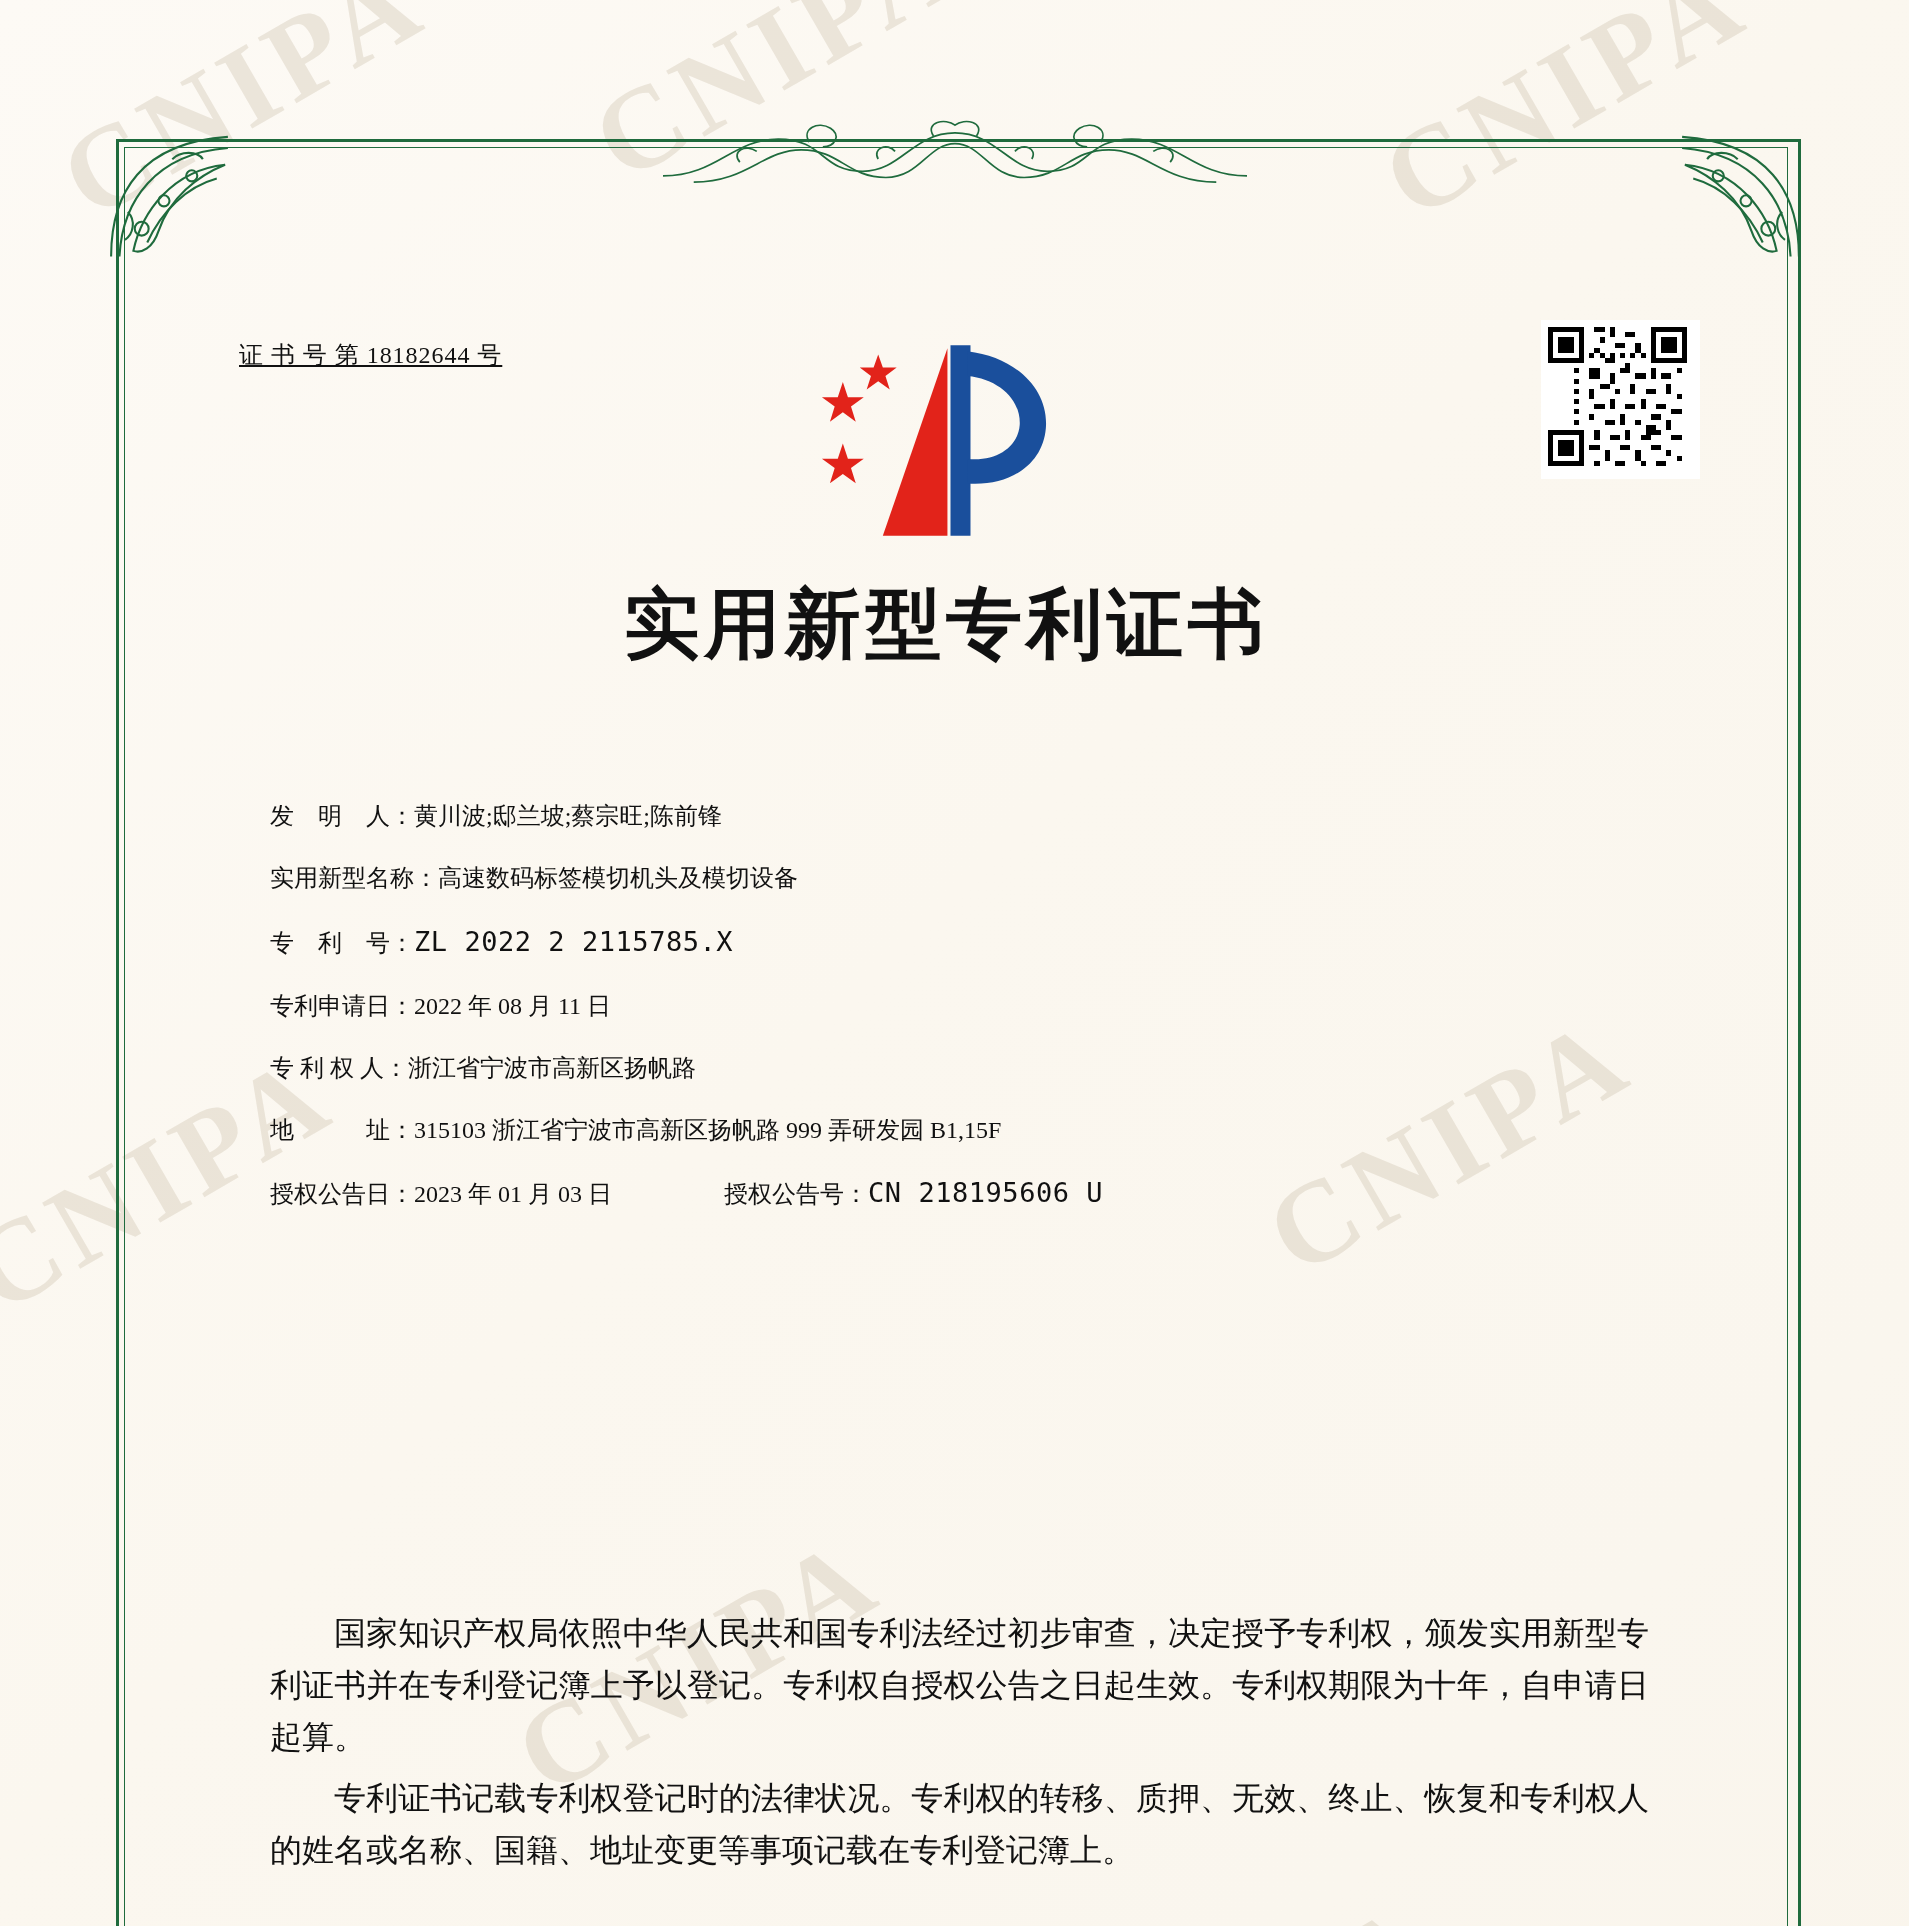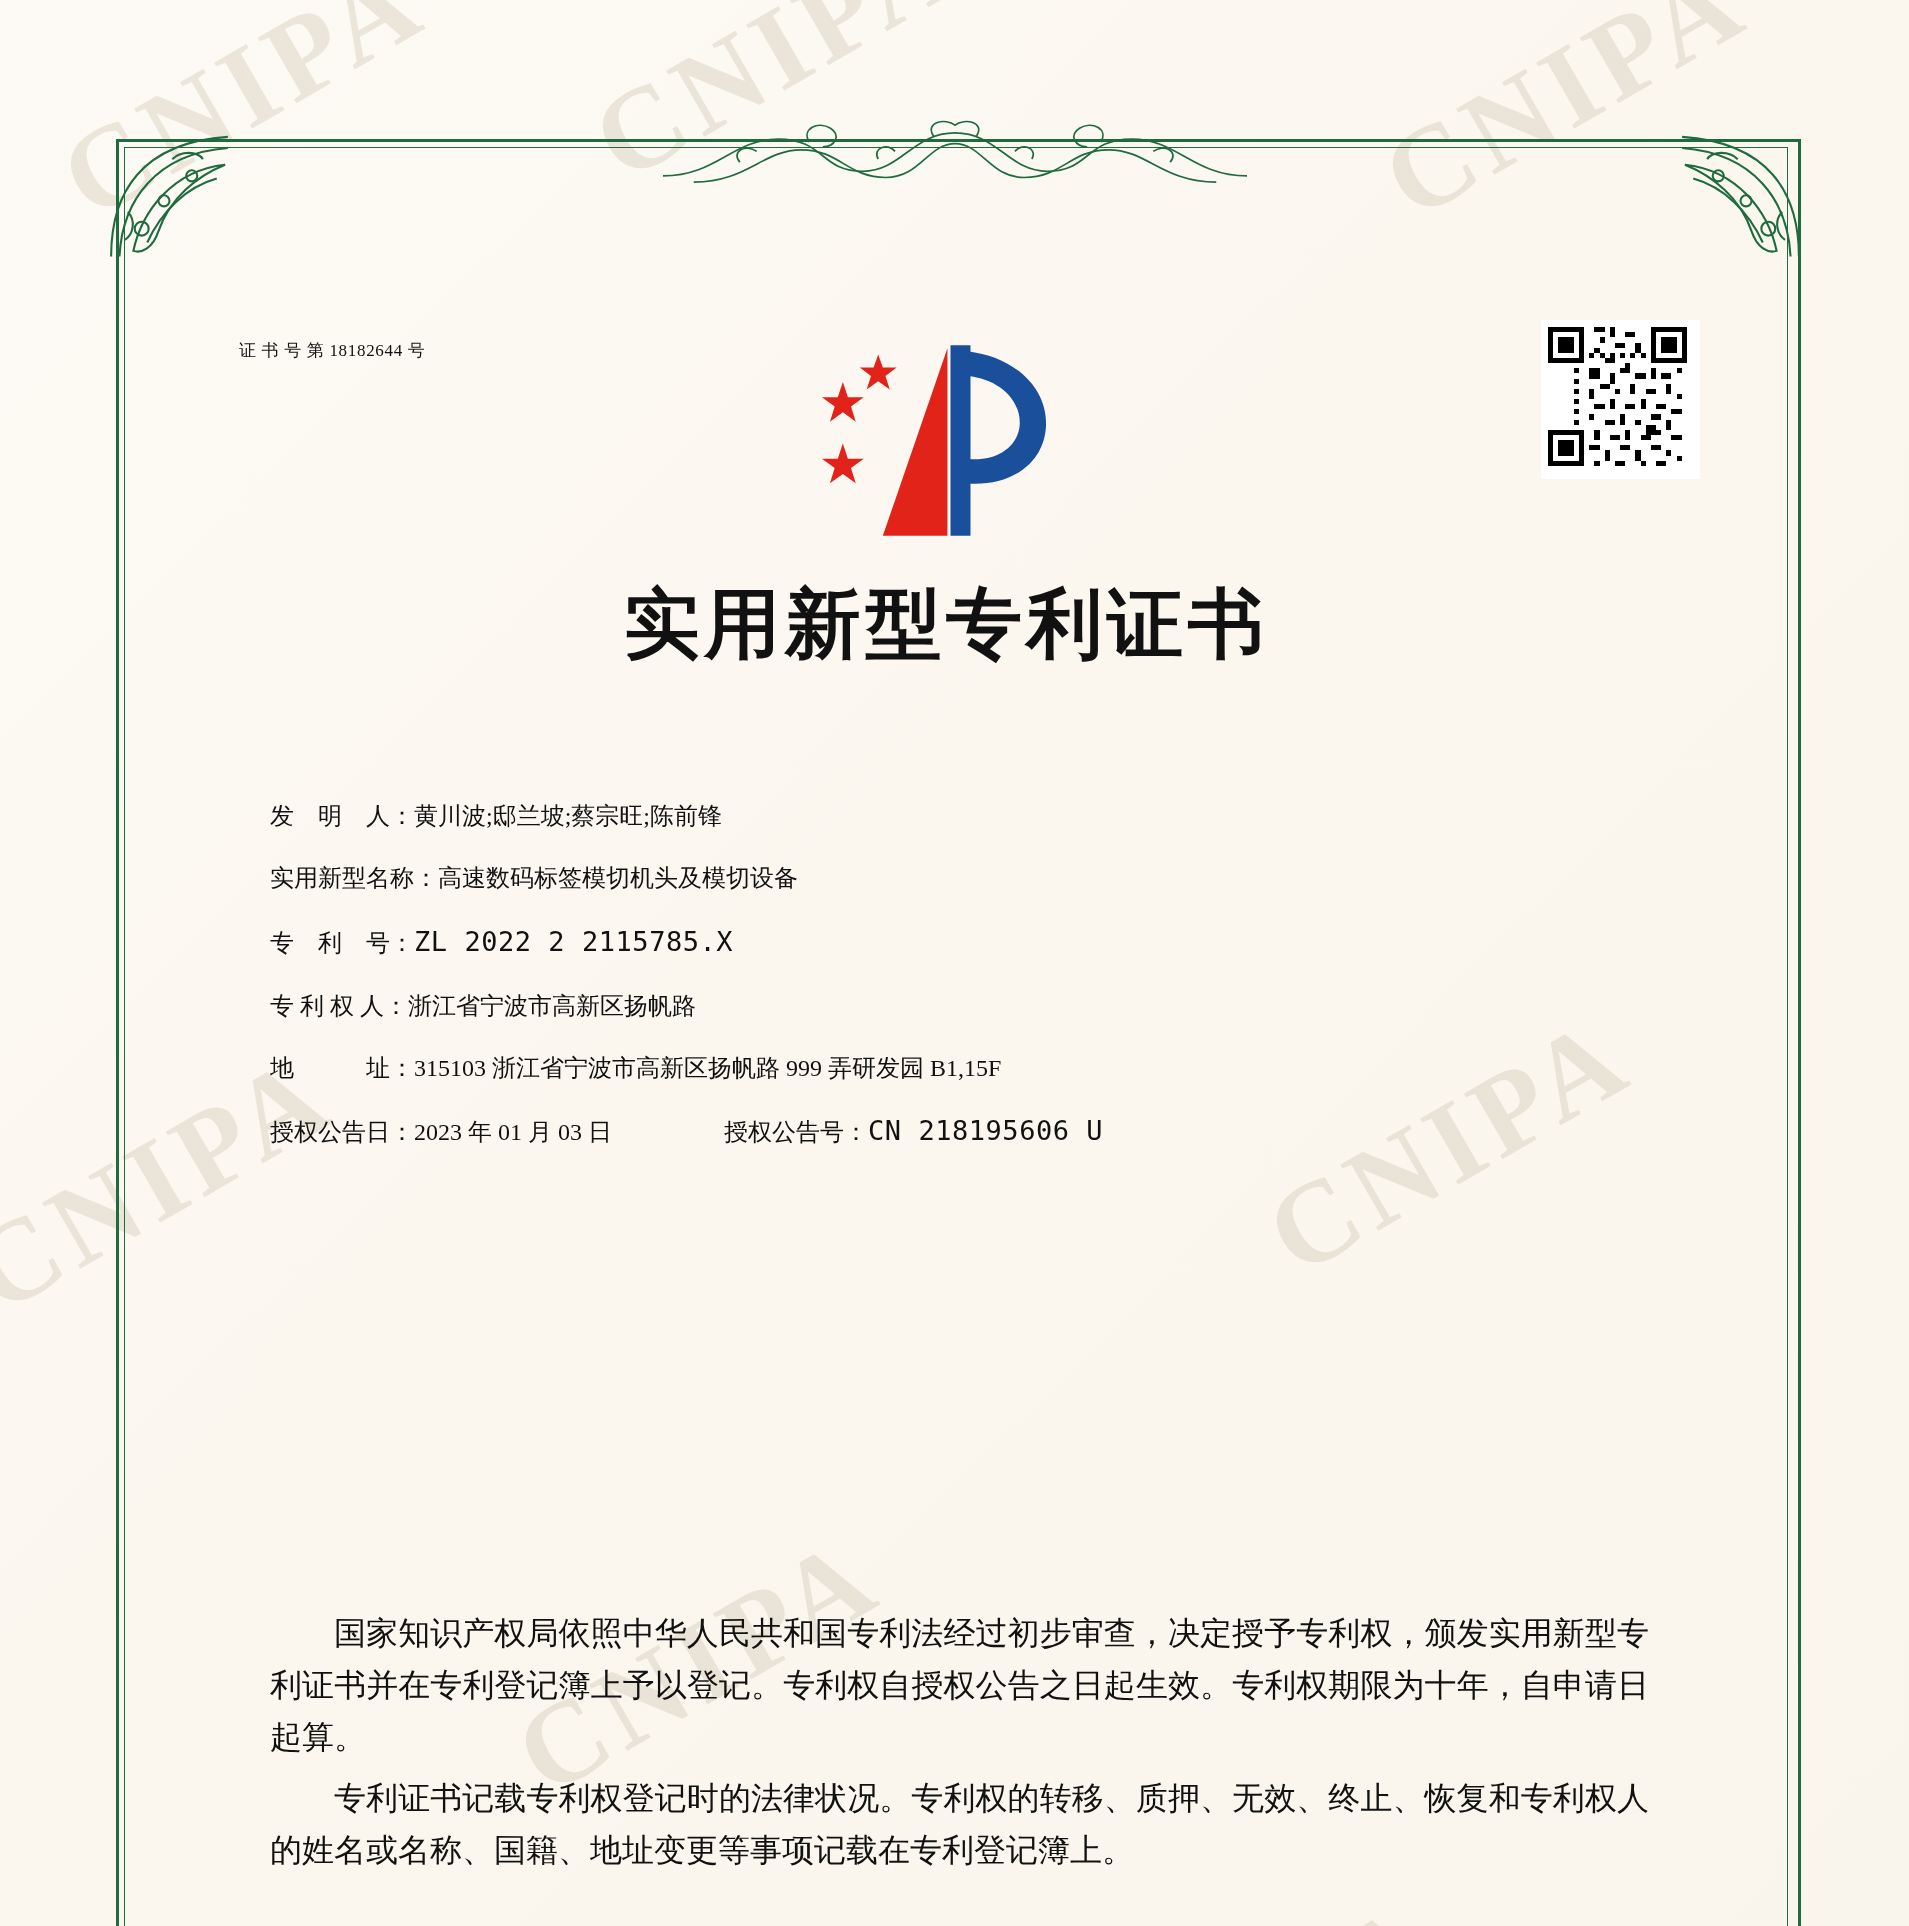--- a/index.html
+++ b/index.html
@@ -52,24 +52,25 @@
   .topcrest {
     position: absolute;
     left: 647px; top: 116px;
     width: 616px; height: 73px;
   }
 
   
   .cert-no {
     position: absolute;
     left: 239px; top: 339px;
-    font-size: 17px;
+    font-size: 24px;
     color: #111;
     letter-spacing: 0.04em;
     font-family: "Liberation Serif", serif;
+    text-decoration: underline;
   }
   .logo {
     position: absolute;
     left: 821px; top: 339px;
     width: 239px; height: 223px;
   }
   .qr {
     position: absolute;
     left: 1541px; top: 320px;
     width: 154px; height: 154px;
@@ -317,20 +318,23 @@
     </div>
 
     <div class="row">
       <span class="lab">实用新型名称：</span><span class="val">高速数码标签模切机头及模切设备</span>
     </div>
 
     <div class="row">
       <span class="lab">专　利　号：</span><span class="val mono">ZL 2022 2 2115785.X</span>
     </div>
 
+    <div class="row">
+      <span class="lab">专利申请日：</span><span class="val">2022 年 08 月 11 日</span>
+    </div>
 
     <div class="row">
       <span class="lab">专 利 权 人：</span><span class="val">浙江省宁波市高新区扬帆路</span>
     </div>
 
     <div class="row">
       <span class="lab">地　　　址：</span><span class="val">315103 浙江省宁波市高新区扬帆路 999 弄研发园 B1,15F</span>
     </div>
 
     <div class="row-split">

